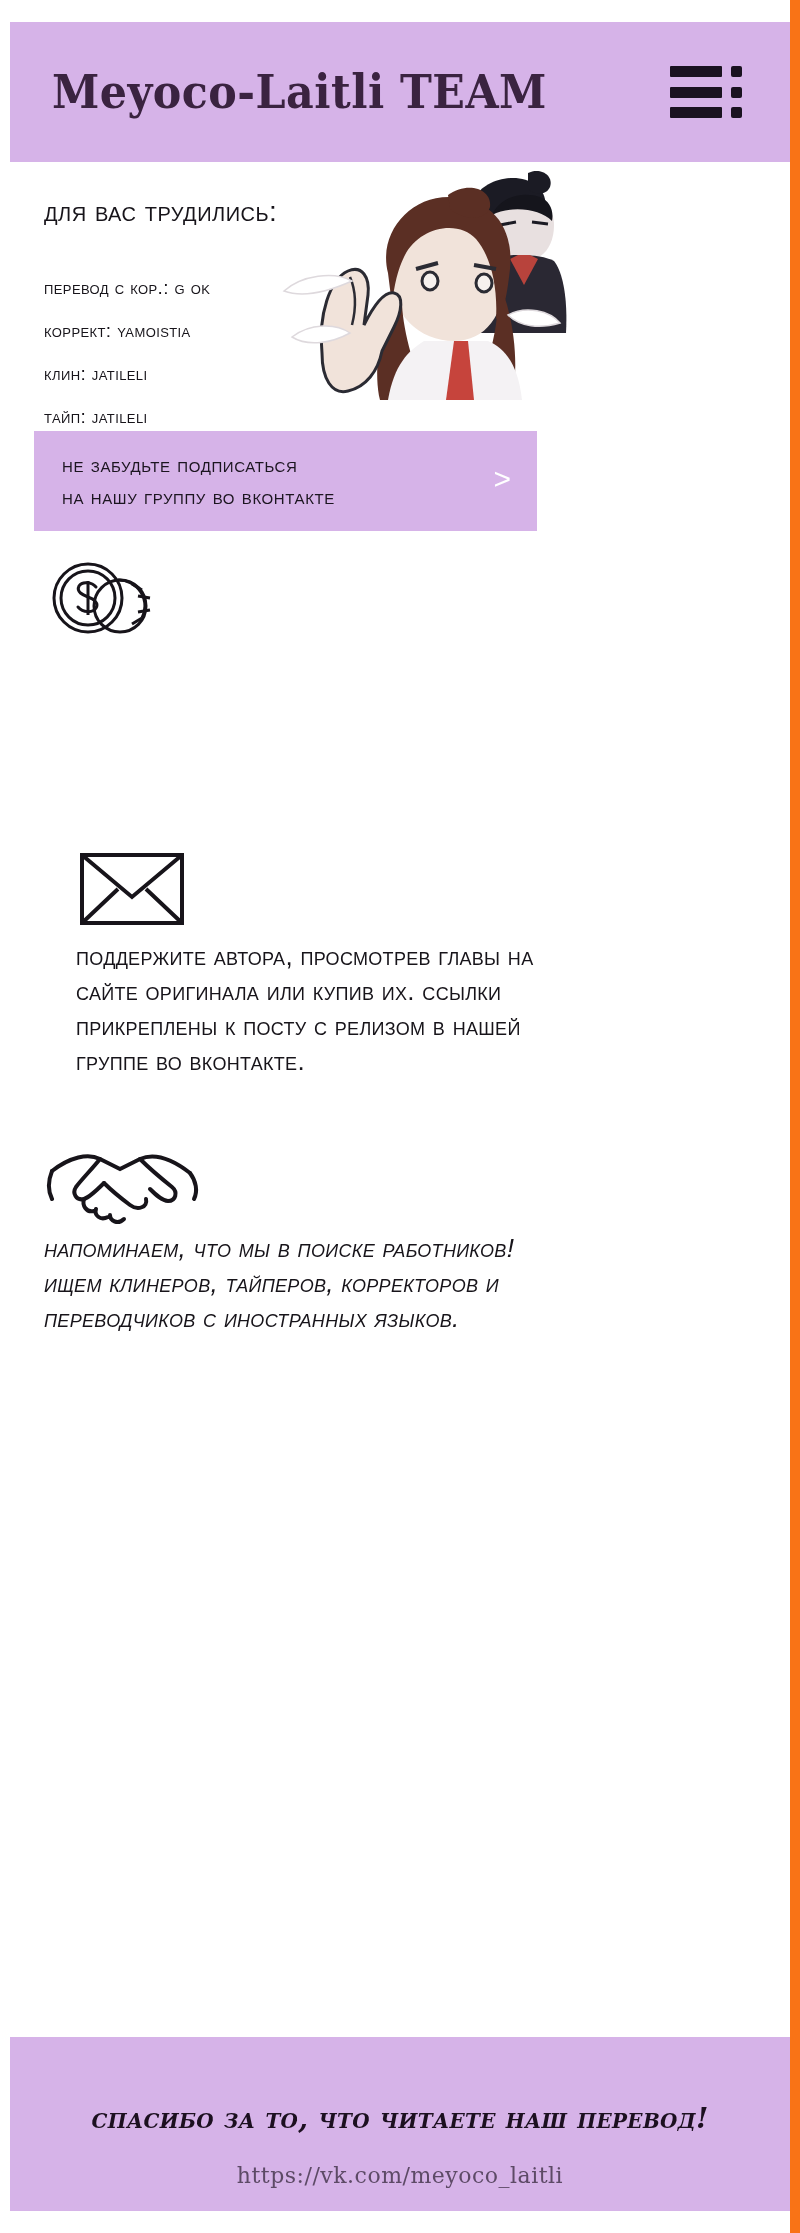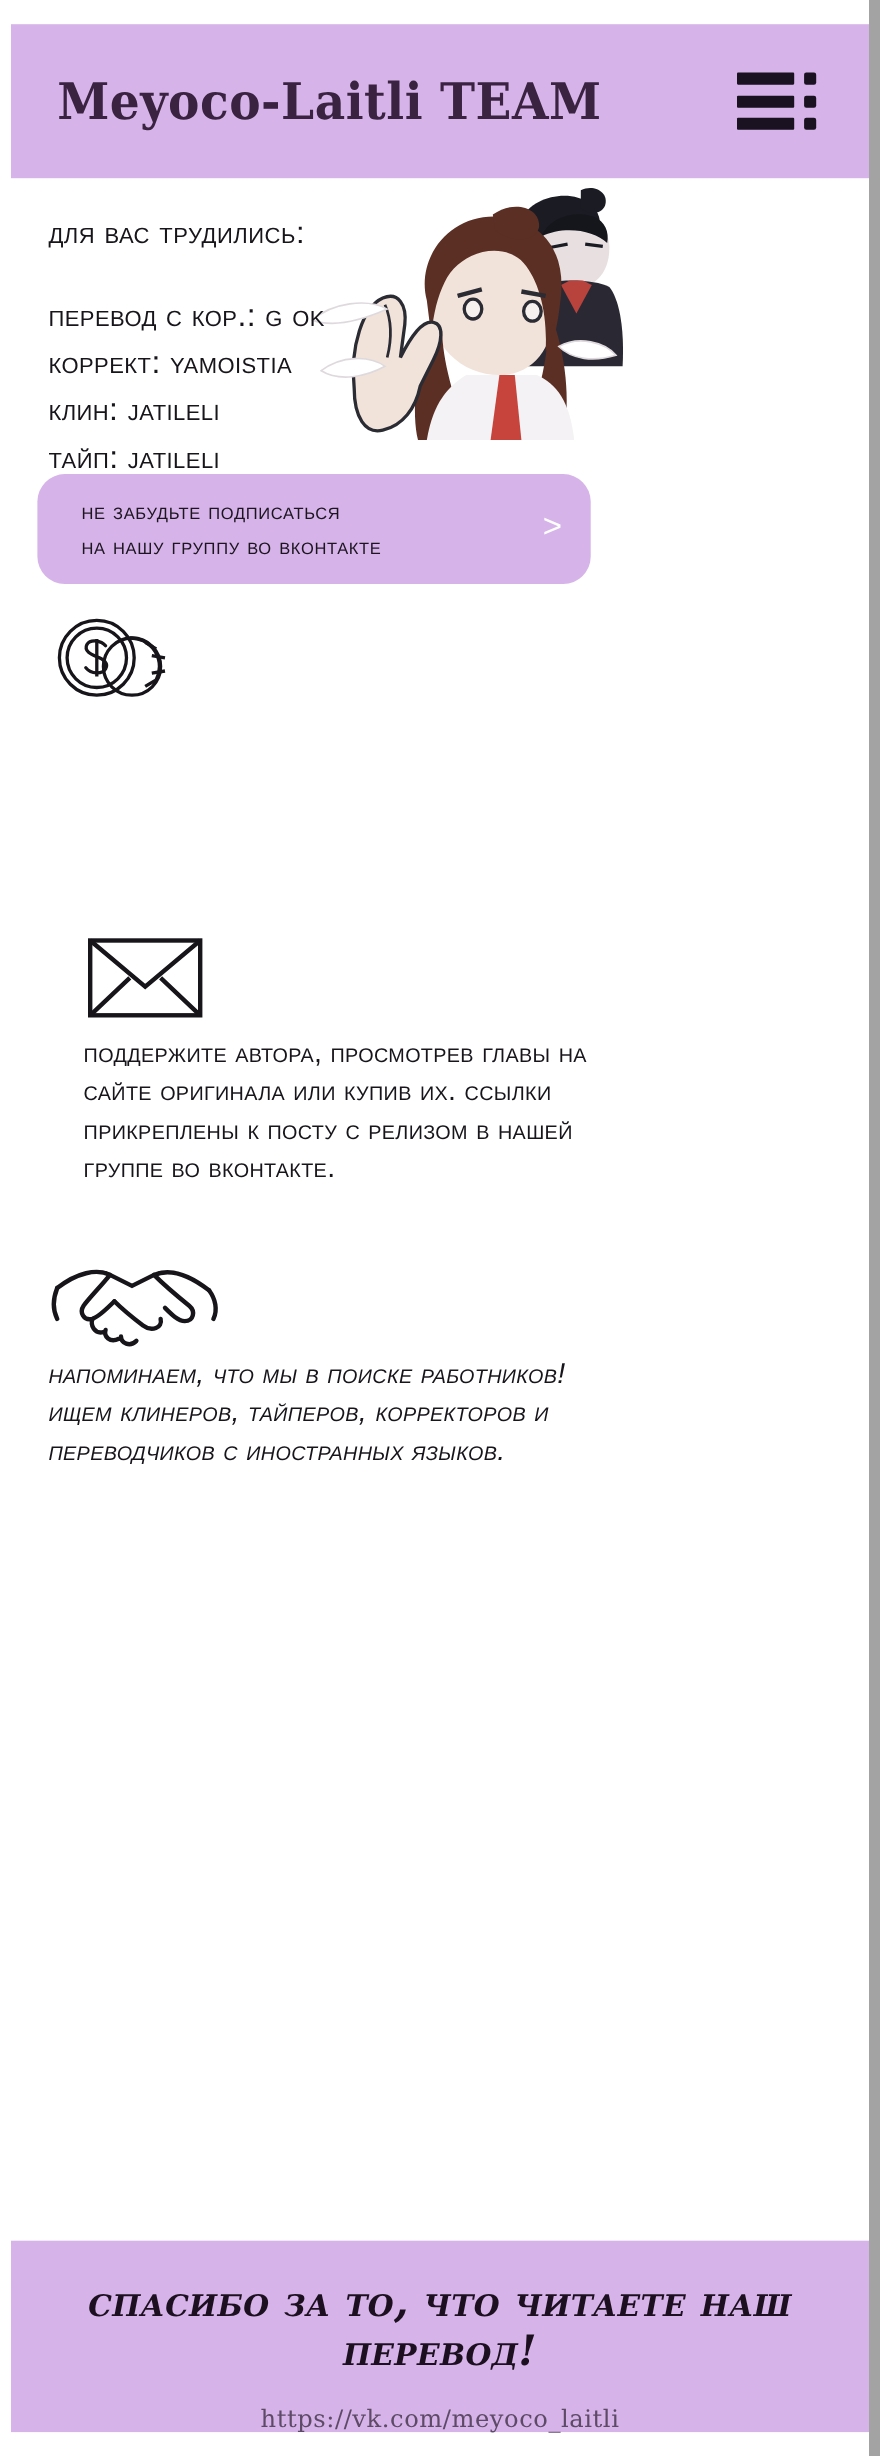--- a/index.html
+++ b/index.html
@@ -15,21 +15,21 @@
     position: relative;
     overflow: hidden;
   }
   .page {
     width: 800px;
     height: 2233px;
     position: relative;
     background: #ffffff;
     box-sizing: border-box;
     border-left: 10px solid #ffffff;
-    border-right: 10px solid #a3a3a3;
+    border-right: 10px solid #f97316;
   }
 
   
   .header {
     position: absolute;
     left: 0;
     top: 22px;
     width: 780px;
     height: 140px;
     background: #d6b3e8;
@@ -88,21 +88,21 @@
   .credits-title {
     font-family: "Liberation Sans", sans-serif;
     font-size: 28px;
     letter-spacing: 0.5px;
     color: #17141a;
     font-variant: small-caps;
     text-transform: lowercase;
     margin-bottom: 38px;
   }
   .credit-line {
-    font-size: 29px;
+    font-size: 19px;
     line-height: 43px;
     color: #17141a;
     font-variant: small-caps;
     text-transform: lowercase;
     letter-spacing: 0.4px;
   }
 
   
   .artwork {
     position: absolute;
@@ -118,23 +118,22 @@
   .banner {
     position: absolute;
     left: 24px;
     top: 431px;
     width: 503px;
     height: 100px;
     background: #d6b3e8;
     display: flex;
     align-items: center;
     justify-content: space-between;
-    padding: 0 26px 0 40px;
+    padding: 0 26px 0 28px;
     box-sizing: border-box;
-    border-radius: 25px;
   }
   .banner-text {
     font-size: 22px;
     line-height: 32px;
     color: #1c1520;
     font-variant: small-caps;
     text-transform: lowercase;
     letter-spacing: 0.6px;
   }
   .banner-arrow {
@@ -172,25 +171,25 @@
   .footer {
     position: absolute;
     left: 0;
     top: 2037px;
     width: 780px;
     height: 174px;
     background: #d6b3e8;
     text-align: center;
   }
   .footer-title {
-    padding-top: 32px;
+    padding-top: 65px;
     font-family: "DejaVu Serif", serif;
     font-weight: bold;
     font-style: italic;
-    font-size: 38px;
+    font-size: 28px;
     color: #1c1020;
     font-variant: small-caps;
     text-transform: lowercase;
     letter-spacing: 0.3px;
   }
   .footer-link {
     margin-top: 28px;
     font-family: "DejaVu Serif", serif;
     font-size: 22px;
     color: #5d4a66;

